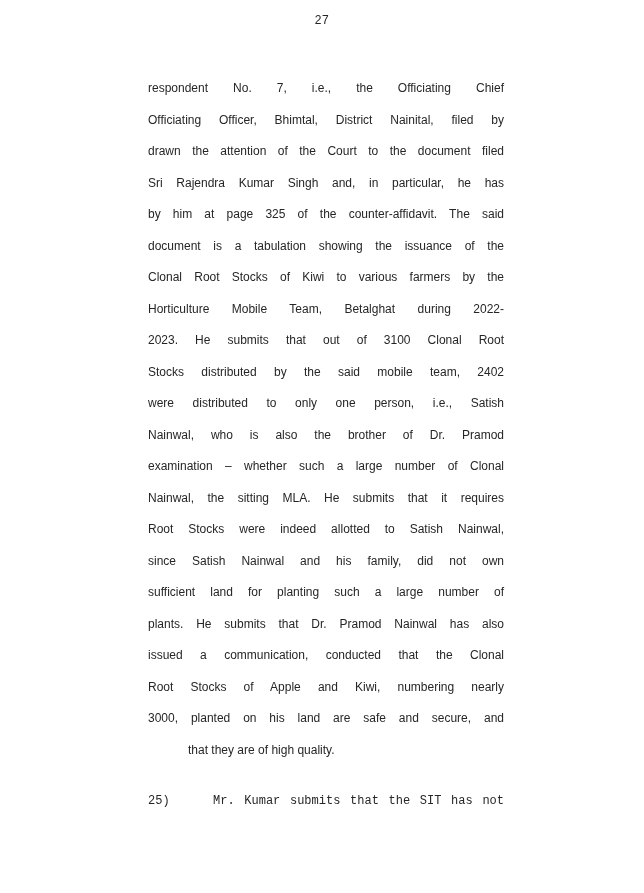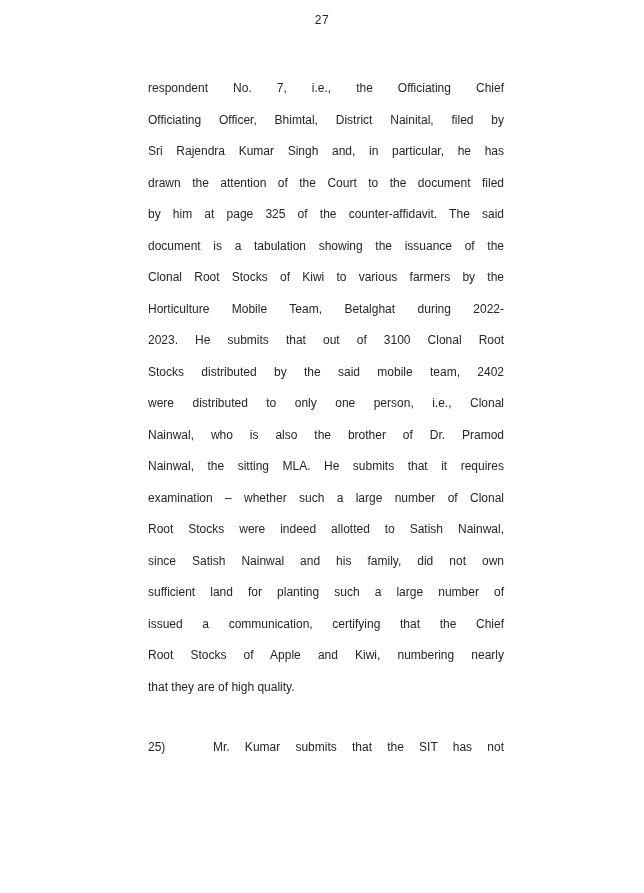--- a/index.html
+++ b/index.html
@@ -37,65 +37,69 @@
     position: absolute;
     left: 148px;
     top: 73px;
     width: 356px;
   }
   .paragraph {
     margin: 0;
     padding: 0;
   }
   .paragraph.numbered {
-    margin-top: 29px;
+    margin-top: 20px;
+    font-family: Liberation Mono, monospace;
   }
   .line {
     font-size: 12px;
     line-height: 31.5px;
     text-align: justify;
     text-align-last: justify;
     white-space: normal;
   }
   .line.line-left {
     text-align-last: left;
+    margin-left: 40px;
   }
   .para-number {
     display: inline-block;
     width: 65px;
     text-align: left;
   }
 </style>
 </head>
 <body>
 
 <div class="page">
   <div class="page-number">27</div>
 
   <div class="text-body">
     <div class="paragraph">
         <div class="line">respondent No. 7, i.e., the Officiating Chief</div>
         <div class="line">Officiating Officer, Bhimtal, District Nainital, filed by</div>
+        <div class="line">drawn the attention of the Court to the document filed</div>
         <div class="line">Sri Rajendra Kumar Singh and, in particular, he has</div>
-        <div class="line">drawn the attention of the Court to the document filed</div>
         <div class="line">by him at page 325 of the counter-affidavit. The said</div>
         <div class="line">document is a tabulation showing the issuance of the</div>
         <div class="line">Clonal Root Stocks of Kiwi to various farmers by the</div>
         <div class="line">Horticulture Mobile Team, Betalghat during 2022-</div>
         <div class="line">2023. He submits that out of 3100 Clonal Root</div>
         <div class="line">Stocks distributed by the said mobile team, 2402</div>
-        <div class="line">were distributed to only one person, i.e., Clonal</div>
+        <div class="line">were distributed to only one person, i.e., Satish</div>
         <div class="line">Nainwal, who is also the brother of Dr. Pramod</div>
+        <div class="line">examination – whether such a large number of Clonal</div>
         <div class="line">Nainwal, the sitting MLA. He submits that it requires</div>
-        <div class="line">examination – whether such a large number of Clonal</div>
         <div class="line">Root Stocks were indeed allotted to Satish Nainwal,</div>
         <div class="line">since Satish Nainwal and his family, did not own</div>
         <div class="line">sufficient land for planting such a large number of</div>
-        <div class="line">issued a communication, certifying that the Chief</div>
+        <div class="line">plants. He submits that Dr. Pramod Nainwal has also</div>
+        <div class="line">issued a communication, conducted that the Clonal</div>
         <div class="line">Root Stocks of Apple and Kiwi, numbering nearly</div>
+        <div class="line">3000, planted on his land are safe and secure, and</div>
         <div class="line line-left">that they are of high quality.</div>
       </div>
 
     <div class="paragraph numbered">
         <div class="line"><span class="para-number">25)</span>Mr. Kumar submits that the SIT has not</div>
       </div>
   </div>
 </div>
 
 </body></html>

